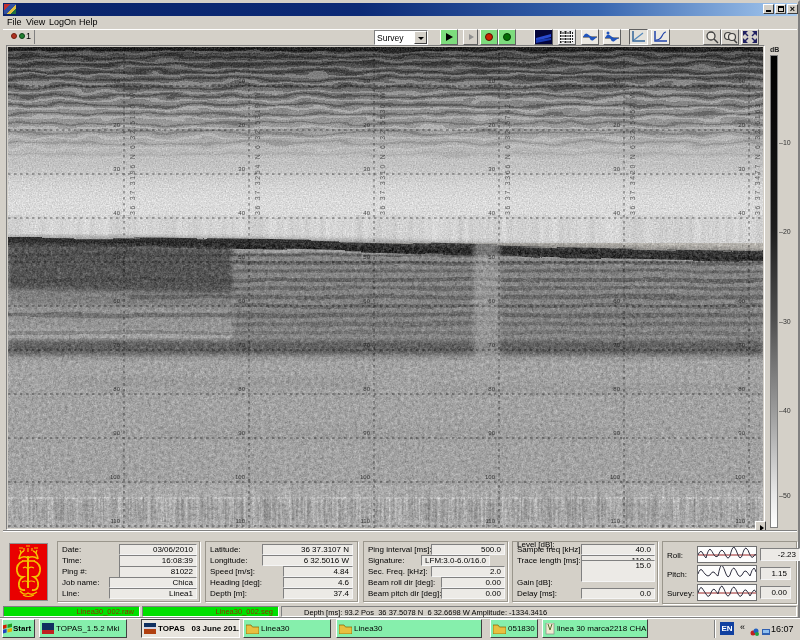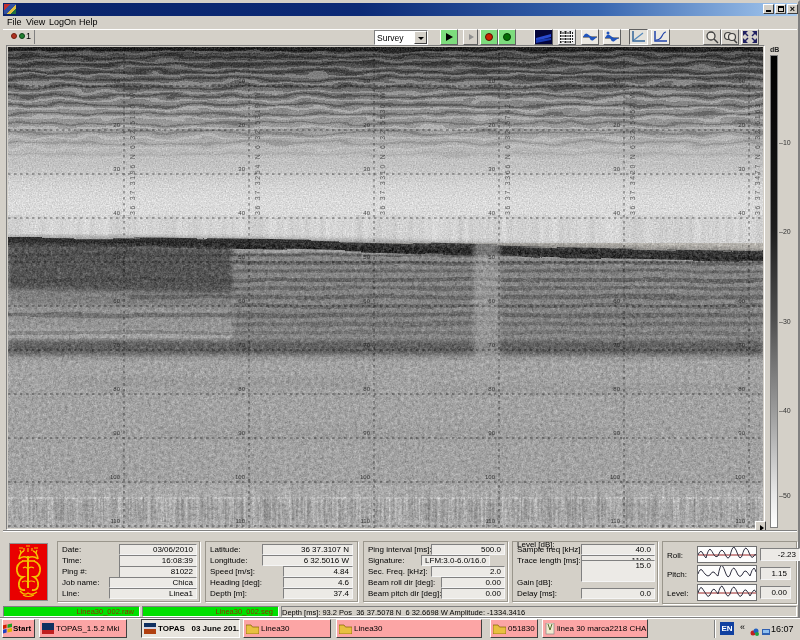--- a/index.html
+++ b/index.html
@@ -4,21 +4,21 @@
 html,body{width:800px;height:640px;overflow:hidden}
 body{font-family:"Liberation Sans",sans-serif;background:#d4d0c8;position:relative}
 .abs{position:absolute}
 .raised{border-top:1px solid #fff;border-left:1px solid #fff;border-right:1px solid #404040;border-bottom:1px solid #404040;background:#d4d0c8}
 .sunk{border-top:1px solid #808080;border-left:1px solid #808080;border-right:1px solid #fff;border-bottom:1px solid #fff}
 .field{border-top:1px solid #808080;border-left:1px solid #808080;border-right:1px solid #f5f5f5;border-bottom:1px solid #f5f5f5;background:#eceae6;color:#000;text-align:right}
 .lbl{font-size:8px;color:#000;position:absolute;white-space:nowrap}
 .val{font-size:8px;position:absolute;white-space:nowrap;padding-right:3px;line-height:10px}
 .grp{position:absolute;border:1px solid #9a968c;box-shadow:1px 1px 0 #fff}
 .tbtn{position:absolute;top:29px;height:16px;border-top:1px solid #fff;border-left:1px solid #fff;border-right:1px solid #606060;border-bottom:1px solid #606060;background:#d4d0c8}
-.task{position:absolute;top:619px;height:19px;border-top:1px solid #fff;border-left:1px solid #fff;border-right:1px solid #404040;border-bottom:1px solid #404040;background:#fca5a5;font-size:8px;color:#000;white-space:nowrap;overflow:hidden;line-height:17px}
+.task{position:absolute;top:619px;height:19px;border-top:1px solid #fff;border-left:1px solid #fff;border-right:1px solid #404040;border-bottom:1px solid #404040;background:#86efac;font-size:8px;color:#000;white-space:nowrap;overflow:hidden;line-height:17px}
 .task span{vertical-align:top}
 </style></head>
 <body>
 
 <div class="abs" style="left:0;top:0;width:800px;height:640px;border:2px solid #d4d0c8;border-right-color:#808080;border-bottom-color:#808080"></div>
 
 <div class="abs" style="left:3px;top:3px;width:794px;height:13px;background:linear-gradient(to right,#0a246a 0%,#0c2a76 45%,#3866b0 75%,#a6caf0 100%)">
   <div class="abs" style="left:1px;top:1px;width:12px;height:10px;background:linear-gradient(135deg,#c03030 0 30%,#3050a0 30% 55%,#e0c040 55% 75%,#207040 75% 100%)"></div>
   <div class="abs raised" style="left:760px;top:1px;width:11px;height:10px">
       <div class="abs" style="left:2px;top:5px;width:5px;height:2px;background:#000"></div>
@@ -502,31 +502,31 @@
 <div class="abs" style="left:697px;top:546px;width:60px;height:17px;border:1px solid #707070;background:#fdfdfd"><svg width="58" height="15">
       <line x1="0" y1="8" x2="58" y2="8" stroke="#992222" stroke-width="1"></line>
       <path d="M0 8 q2 -5 4 -3 q2 4 4 6 q2 -8 4 -9 q2 2 4 6 q2 3 4 1 q2 -6 4 -6 q2 1 4 6 q2 4 4 0 q2 -9 4 -9 q2 2 4 8 q2 5 4 1 q2 -8 4 -8 q2 1 4 7 q2 4 4 1 q1 -3 2 -1" stroke="#303040" stroke-width="1" fill="none"></path>
     </svg></div>
 <div class="val field" style="left:760px;top:548px;width:40px;height:13px;line-height:12px">-2.23</div>
 <div class="lbl" style="left:667px;top:570px">Pitch:</div>
 <div class="abs" style="left:697px;top:565px;width:60px;height:17px;border:1px solid #707070;background:#fdfdfd"><svg width="58" height="15">
       <path d="M0 8 q2 -6 4 -4 q2 3 4 5 q2 2 4 0 q2 -4 4 -3 q2 3 4 4 q2 -11 4 -11 q2 3 4 9 q2 5 4 1 q2 -7 4 -7 q2 2 4 7 q2 3 4 0 q2 -5 4 -4 q2 2 4 5 q2 -7 4 -8 q1 1 2 4" stroke="#303040" stroke-width="1" fill="none"></path>
     </svg></div>
 <div class="val field" style="left:760px;top:567px;width:31px;height:13px;line-height:12px">1.15</div>
-<div class="lbl" style="left:667px;top:589px">Level:</div>
+<div class="lbl" style="left:667px;top:589px">Survey:</div>
 <div class="abs" style="left:697px;top:584px;width:60px;height:17px;border:1px solid #707070;background:#fdfdfd"><svg width="58" height="15">
       <line x1="0" y1="8" x2="58" y2="8" stroke="#992222" stroke-width="1"></line>
       <path d="M0 8 q2 -7 4 -5 q2 3 4 6 q2 4 4 1 q2 -6 4 -6 q2 2 4 5 q2 -8 4 -8 q2 2 4 8 q2 4 4 0 q2 -7 4 -7 q2 2 4 7 q2 4 4 1 q2 -6 4 -5 q2 2 4 6 q2 -4 4 -6 q1 0 2 2" stroke="#303040" stroke-width="1" fill="none"></path>
     </svg></div>
 <div class="val field" style="left:760px;top:586px;width:31px;height:13px;line-height:12px">0.00</div>
 
 <div class="abs" style="left:3px;top:605px;width:794px;height:13px;background:#d4d0c8"></div>
 <div class="abs sunk" style="left:3px;top:606px;width:137px;height:11px;background:#00e000;font-size:7.5px;color:#8b3000;text-align:right;padding-right:5px;line-height:10px">Linea30_002.raw</div>
 <div class="abs sunk" style="left:142px;top:606px;width:137px;height:11px;background:#00e000;font-size:7.5px;color:#8b3000;text-align:right;padding-right:5px;line-height:10px">Linea30_002.seg</div>
-<div class="abs sunk" style="left:281px;top:606px;width:516px;height:11px;font-size:7.5px;color:#000;line-height:11px;white-space:nowrap">Depth [ms]: 93.2 Pos&nbsp; 36 37.5078 N&nbsp; 6 32.6698 W Amplitude: -1334.3416</div>
+<div class="abs sunk" style="left:281px;top:606px;width:516px;height:11px;font-size:7.5px;color:#000;line-height:11px;padding-left:22px;white-space:nowrap">Depth [ms]: 93.2 Pos&nbsp; 36 37.5078 N&nbsp; 6 32.6698 W Amplitude: -1334.3416</div>
 
 <div class="abs" style="left:0;top:618px;width:800px;height:22px;background:#d4d0c8;border-top:1px solid #fff;box-shadow:0 -1px 0 #808080"></div>
 <div class="task" style="left:2px;width:33px;font-weight:bold;font-size:8px"><svg width="9" height="12" viewBox="1 0 10 12" style="margin:2px 1px 0 0px">
       <g>
         <polygon points="1,3 5,2 5,6 1,7" fill="#d02000"></polygon>
         <polygon points="6,2 11,1 11,5 6,6" fill="#20a020"></polygon>
         <polygon points="1,8 5,7 5,11 1,12" fill="#2040c0"></polygon>
         <polygon points="6,7 11,6 11,10 6,11" fill="#e0b000"></polygon>
       </g>
     </svg><span>Start</span></div>

